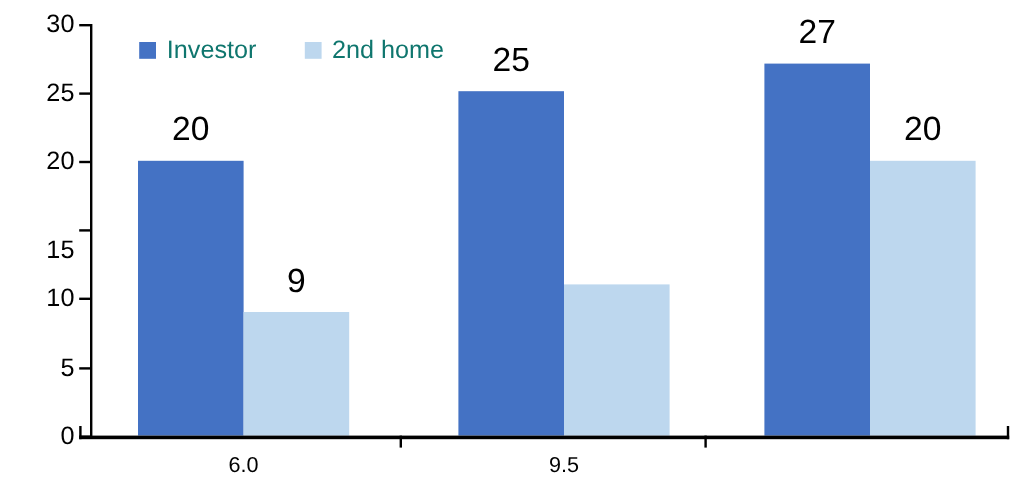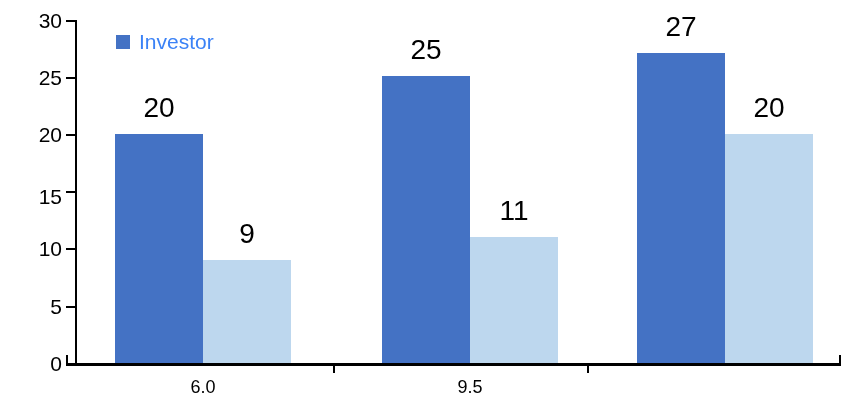--- a/index.html
+++ b/index.html
@@ -115,21 +115,21 @@
     align-items: center;
     gap: 9px;
   }
   .legend-swatch {
     width: 14px;
     height: 14px;
     flex: 0 0 auto;
   }
   .legend-label {
     font-size: 21px;
-    color: #3b82f6;
+    color: #0f766e;
     line-height: 1;
     white-space: nowrap;
   }
 </style>
 </head>
 <body>
 
 <div id="chart-root">
 
   <div class="y-axis-line"></div>
@@ -144,21 +144,21 @@
 
   <div class="y-label-wrap" style="top:10px;">
     <span class="y-label">30</span>
   </div>
   <div class="y-label-wrap" style="top:67px;">
     <span class="y-label">25</span>
   </div>
   <div class="y-label-wrap" style="top:124px;">
     <span class="y-label">20</span>
   </div>
-  <div class="y-label-wrap" style="top:186px;">
+  <div class="y-label-wrap" style="top:198px;">
     <span class="y-label">15</span>
   </div>
   <div class="y-label-wrap" style="top:238px;">
     <span class="y-label">10</span>
   </div>
   <div class="y-label-wrap" style="top:296px;">
     <span class="y-label">5</span>
   </div>
   <div class="y-label-wrap" style="top:353px;">
     <span class="y-label">0</span>
@@ -167,21 +167,20 @@
   <div class="bar bar-investor" style="left:115px; width:88px; height:229px;"></div>
   <div class="bar-value" style="left:115px; top:94px; width:88px;">20</div>
 
   <div class="bar bar-secondhome" style="left:203px; width:88px; height:103px;"></div>
   <div class="bar-value" style="left:203px; top:220px; width:88px;">9</div>
 
   <div class="bar bar-investor" style="left:382px; width:88px; height:287px;"></div>
   <div class="bar-value" style="left:382px; top:36px; width:88px;">25</div>
 
   <div class="bar bar-secondhome" style="left:470px; width:88px; height:126px;"></div>
-  <div class="bar-value" style="left:470px; top:197px; width:88px;">11</div>
 
   <div class="bar bar-investor" style="left:637px; width:88px; height:310px;"></div>
   <div class="bar-value" style="left:637px; top:13px; width:88px;">27</div>
 
   <div class="bar bar-secondhome" style="left:725px; width:88px; height:229px;"></div>
   <div class="bar-value" style="left:725px; top:94px; width:88px;">20</div>
 
   <div class="x-axis-line"></div>
   <div class="x-end-tick" style="left:66px;"></div>
   <div class="x-tick" style="left:333px;"></div>
@@ -189,15 +188,19 @@
   <div class="x-end-tick" style="left:839px;"></div>
 
   <div class="x-label" style="left:159px; width:88px;">6.0</div>
   <div class="x-label" style="left:426px; width:88px;">9.5</div>
 
   <div class="legend">
     <div class="legend-item">
       <span class="legend-swatch" style="background:#4472C4;"></span>
       <span class="legend-label">Investor</span>
     </div>
+    <div class="legend-item">
+      <span class="legend-swatch" style="background:#BDD7EE;"></span>
+      <span class="legend-label">2nd home</span>
+    </div>
   </div>
 
 </div>
 
 </body></html>

